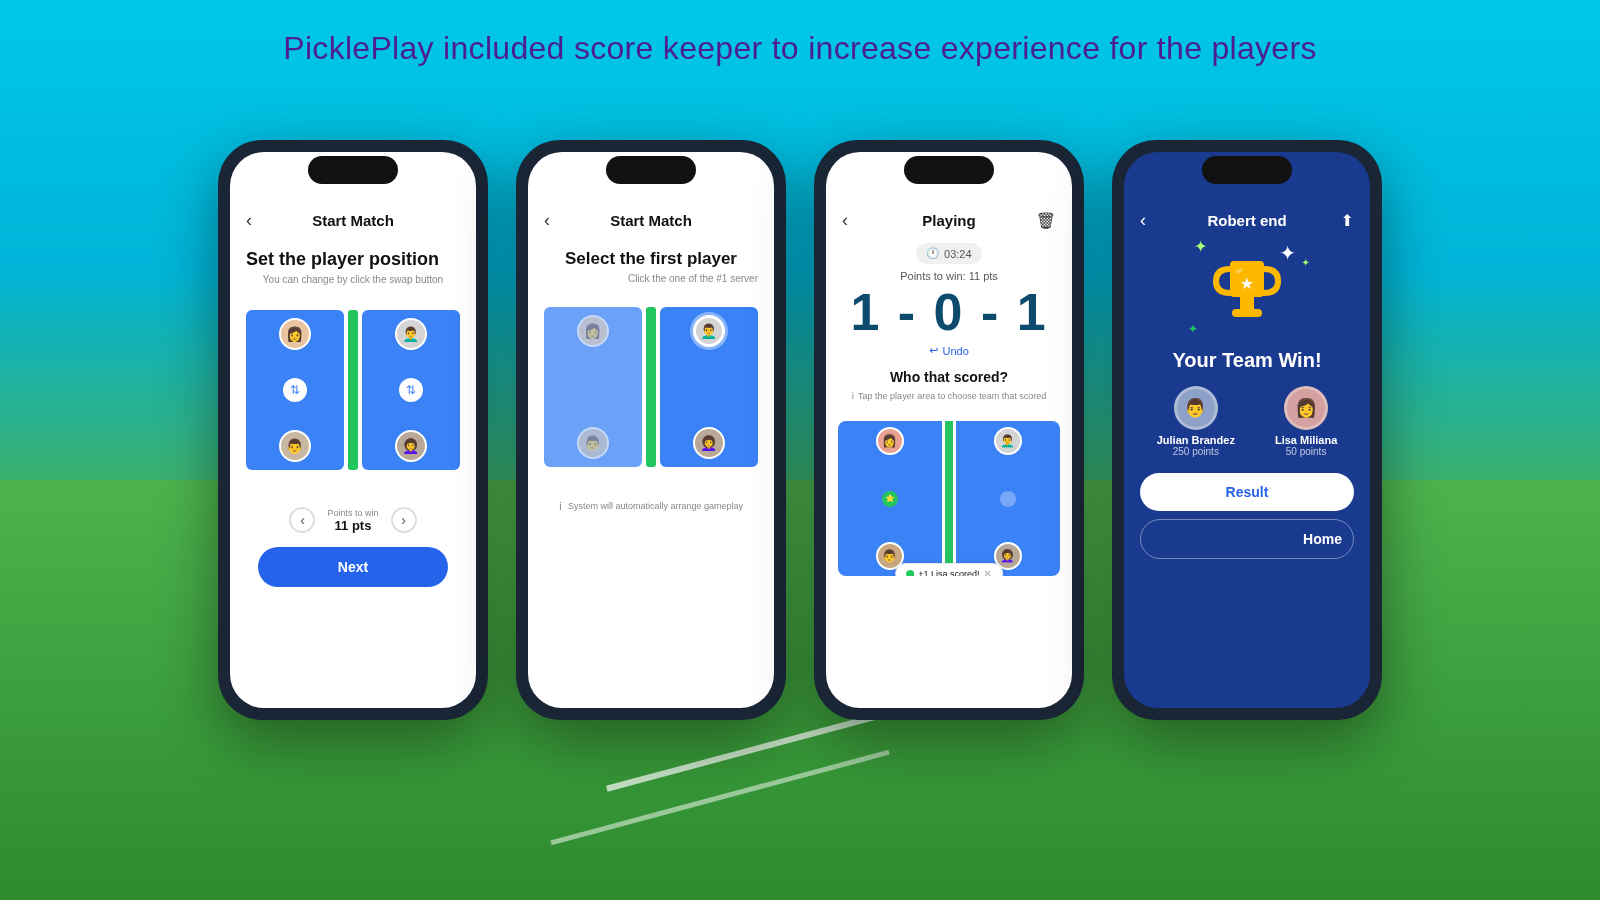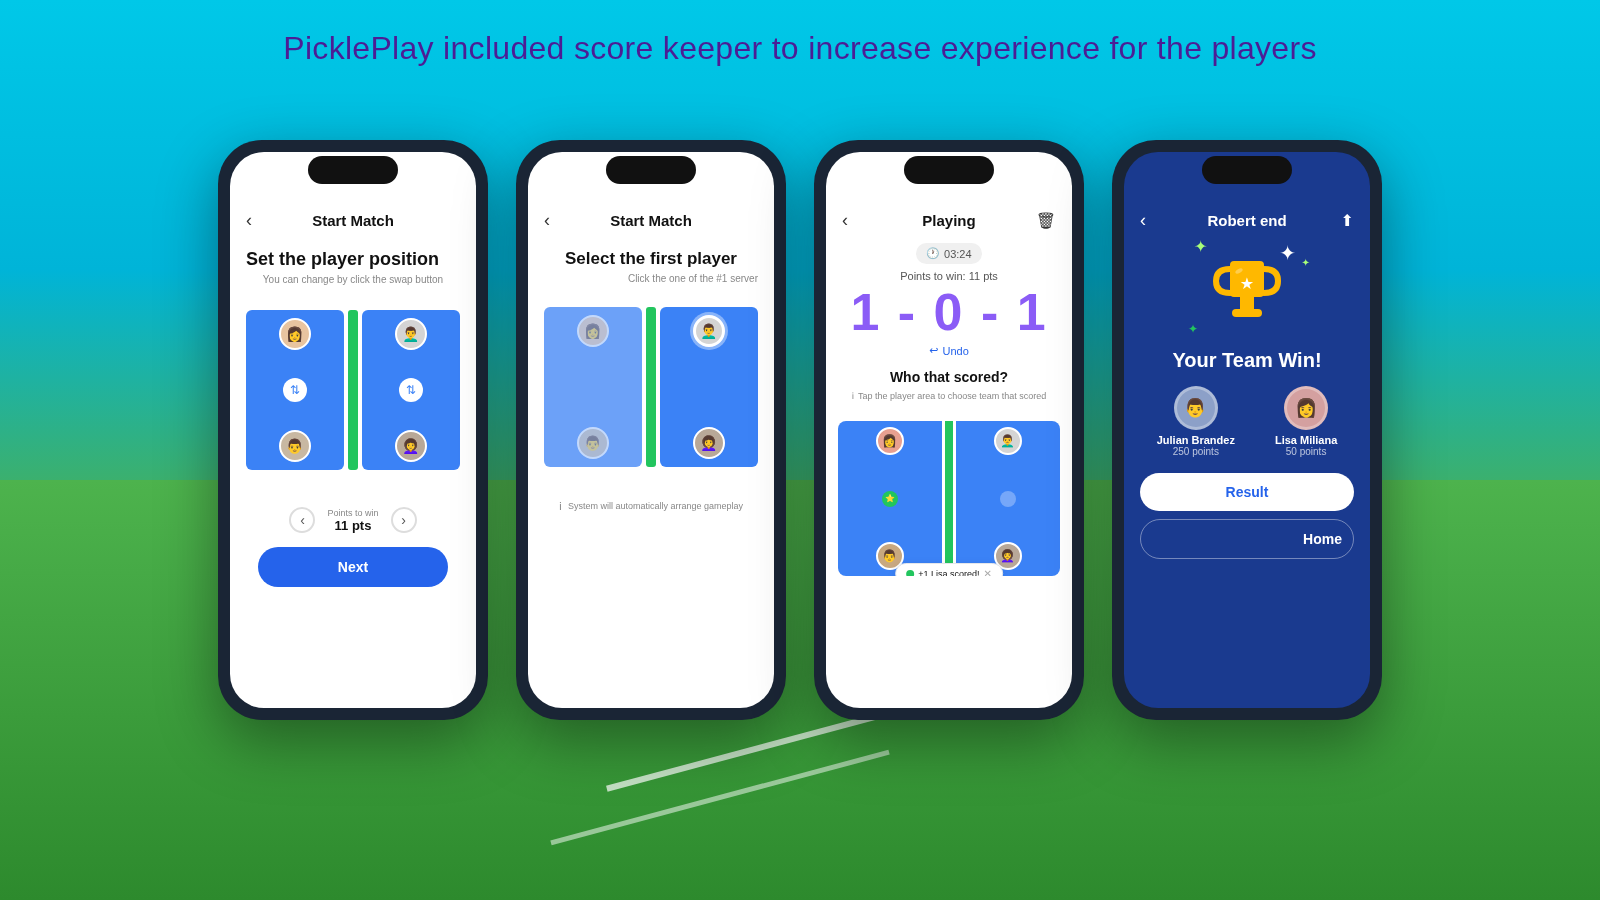--- a/index.html
+++ b/index.html
@@ -327,21 +327,21 @@
     }
     .score-display {
       text-align: left;
       font-size: 11px;
       color: #555;
       margin-bottom: 4px;
     }
     .score-big {
       font-size: 52px;
       font-weight: 900;
-      color: #8b5cf6;
+      color: #0c4a6e;
       text-align: center;
       letter-spacing: 2px;
       line-height: 1;
       margin-bottom: 6px;
     }
     .undo-link {
       text-align: center;
       color: #2563eb;
       font-size: 11px;
       margin-bottom: 12px;

